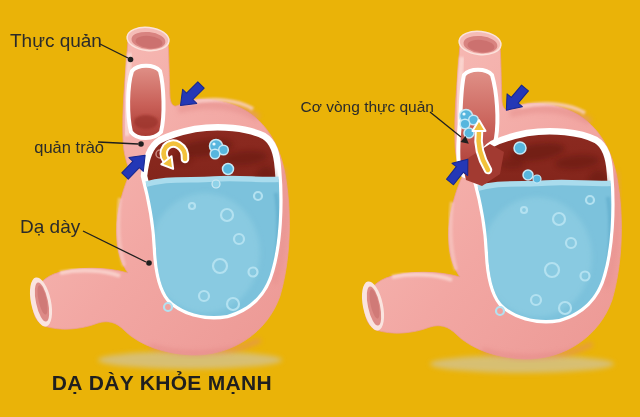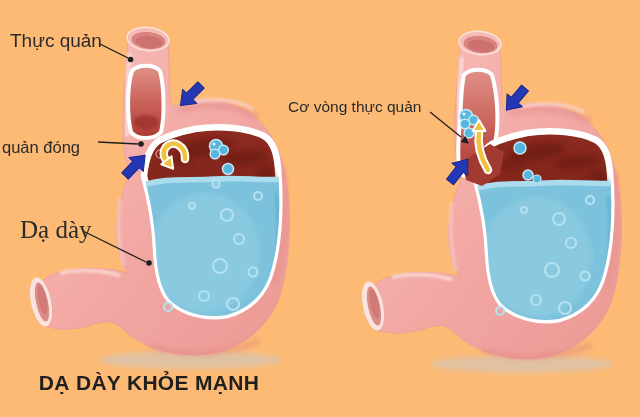--- a/index.html
+++ b/index.html
@@ -1,29 +1,29 @@
 <!DOCTYPE html>
 <html><head>
 <meta charset="utf-8">
 <style>
   html,body { margin:0; padding:0; background:#fff; }
   .canvas {
-    position:relative; width:640px; height:417px; background:#fdba74;
+    position:relative; width:640px; height:417px; background:#eab308;
     overflow:hidden; font-family:"Liberation Sans","DejaVu Sans",sans-serif;
   }
   .canvas svg { position:absolute; left:0; top:0; }
   .label { position:absolute; color:#2b2b2b; white-space:nowrap; }
-  .label-center { text-align:left; white-space:normal; }
+  .label-center { text-align:right; white-space:normal; }
   #lbl-esophagus { left:10px; top:30px; font-size:19px; }
   #lbl-sph-left  { left:2px;  top:119px; width:102px; font-size:16.5px; line-height:19px; }
-  #lbl-stomach   { left:20px; top:216px; font-size:25px;font-family:Liberation Serif, serif; }
+  #lbl-stomach   { left:20px; top:216px; font-size:19px; }
   #lbl-sph-right { left:288px; top:97px; width:146px; font-size:15.5px; line-height:19px; }
   .caption {
     position:absolute; top:371px; font-size:21px; font-weight:bold;
-    color:#1f1f1f; letter-spacing:.3px; text-align:center;
+    color:#1f1f1f; letter-spacing:.3px; text-align:right;
   }
   #cap-left  { left:26px;  width:246px; }
   #cap-right { left:366px; width:250px; }
 </style>
 </head>
 <body>
 
 <div class="canvas">
 
   <svg width="640" height="417" viewBox="0 0 640 417">
@@ -225,21 +225,21 @@
       <g transform="translate(463,139) rotate(39)">
         <polygon points="0,-4 7.5,0 0,4" fill="#1f1f1f" stroke="none"></polygon>
       </g>
     </g>
   </svg>
 
   <div class="label" id="lbl-esophagus">Thực quản</div>
 
   <div class="label label-center" id="lbl-sph-left">
     <br>
-    <span>quản đóng</span>
+    <span>quản trào</span>
   </div>
 
   <div class="label" id="lbl-stomach">Dạ dày</div>
 
   <div class="label label-center" id="lbl-sph-right">
     <span>Cơ vòng thực quản</span><br>
   </div>
 
   <div class="caption" id="cap-left">DẠ DÀY KHỎE MẠNH</div>
 </div>

